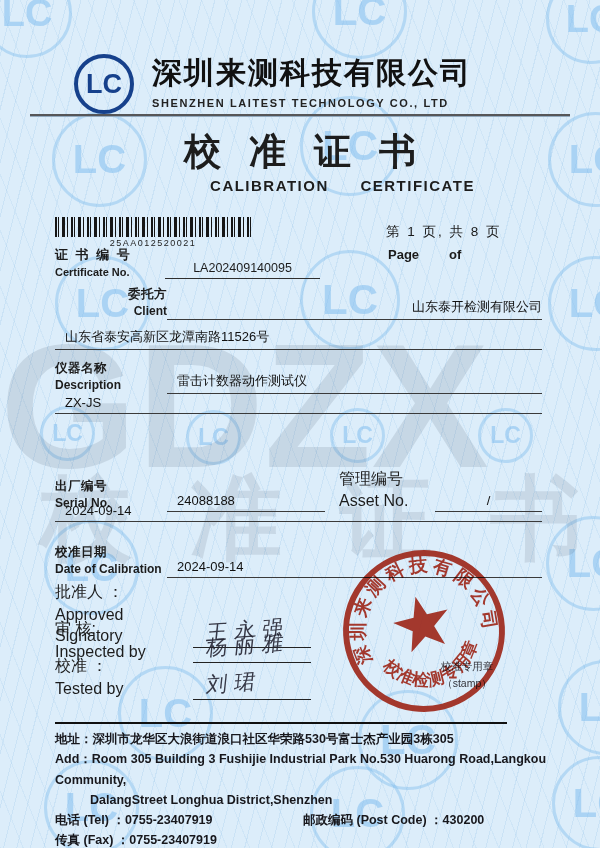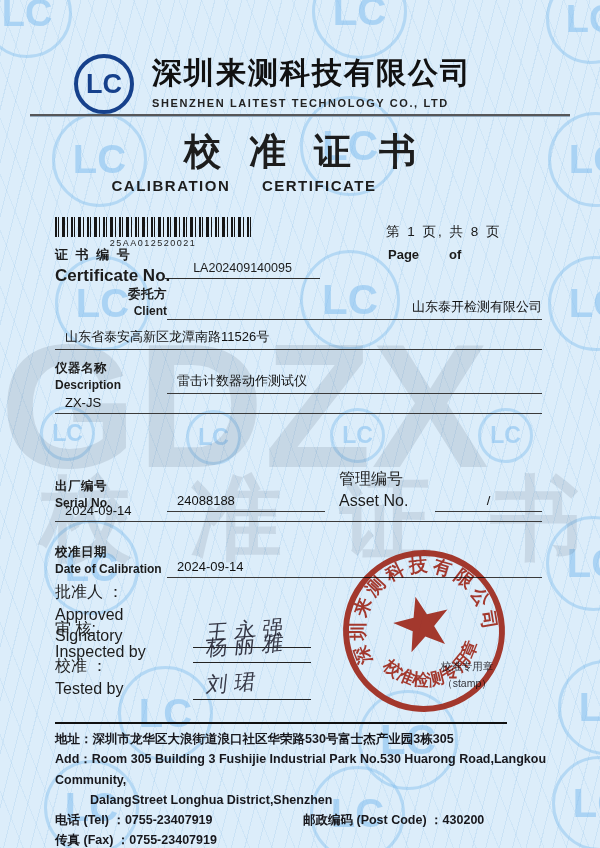--- a/index.html
+++ b/index.html
@@ -43,39 +43,39 @@
   .company { position:absolute; left:152px; top:53px; }
   .company-cn { font-size:30px; font-weight:800; letter-spacing:2px; color:#111; }
   .company-en { margin-top:3px; font-size:11px; font-weight:bold; letter-spacing:1.6px; color:#222; }
 
   .rule { position:absolute; left:30px; right:30px; top:114px; height:3px;
     border-top:2px solid #565658; border-bottom:1px solid #93aabf; }
 
   
   .title-cn { position:absolute; left:0; top:127px; width:600px; text-align:center;
     font-size:37px; font-weight:600; letter-spacing:28px; text-indent:28px; color:#1d1d1d; }
-  .title-en { position:absolute; left:0; top:177px; width:488px; text-align:center;
+  .title-en { position:absolute; left:0; top:177px; width:488px; text-align:right;
     font-size:15px; font-weight:bold; letter-spacing:1.5px; color:#1d1d1d; }
   .title-en span { margin:0 13px; }
 
   
   .barcode { position:absolute; left:55px; top:217px; width:196px; height:20px;
     background:repeating-linear-gradient(90deg,
       #161616 0 2px, transparent 2px 3px,
       #161616 3px 4px, transparent 4px 7px,
       #161616 7px 10px, transparent 10px 12px,
       #161616 12px 13px, transparent 13px 16px); }
   .barcode-num { position:absolute; left:55px; top:238px; width:196px; text-align:center;
     font-size:9px; letter-spacing:1.5px; color:#222; }
   .page-info-cn { position:absolute; left:386px; top:223px; font-size:13.5px; color:#1a1a1a; letter-spacing:2px; }
   .page-info-en { position:absolute; left:388px; top:247px; font-size:13px; font-weight:bold; color:#1a1a1a; }
   .page-info-en span { margin-right:30px; }
 
   .cert-label-cn { position:absolute; left:55px; top:246px; font-size:13px; font-weight:800; letter-spacing:2px; }
-  .cert-label-en { position:absolute; left:55px; top:266px; font-size:17px; font-weight:bold; }
+  .cert-label-en { position:absolute; left:55px; top:266px; font-size:11px; font-weight:bold; }
   .cert-value { position:absolute; left:165px; top:261px; width:155px; text-align:center;
     font-size:12.5px; border-bottom:1.5px solid #2e2e2e; padding-bottom:3px; }
 
   
   .frow { position:absolute; left:55px; right:58px; display:flex; align-items:flex-end; }
   .flabel { width:112px; flex:none; line-height:1.35; padding-bottom:1px; }
   .flabel .cn { font-size:12.5px; font-weight:800; letter-spacing:0.5px; }
   .flabel .en { font-size:12px; font-weight:bold; }
   .fvalue { flex:1; border-bottom:1.5px solid #3a3a3a; font-size:13px; color:#111;
     padding:0 0 3px 10px; min-height:17px; }

